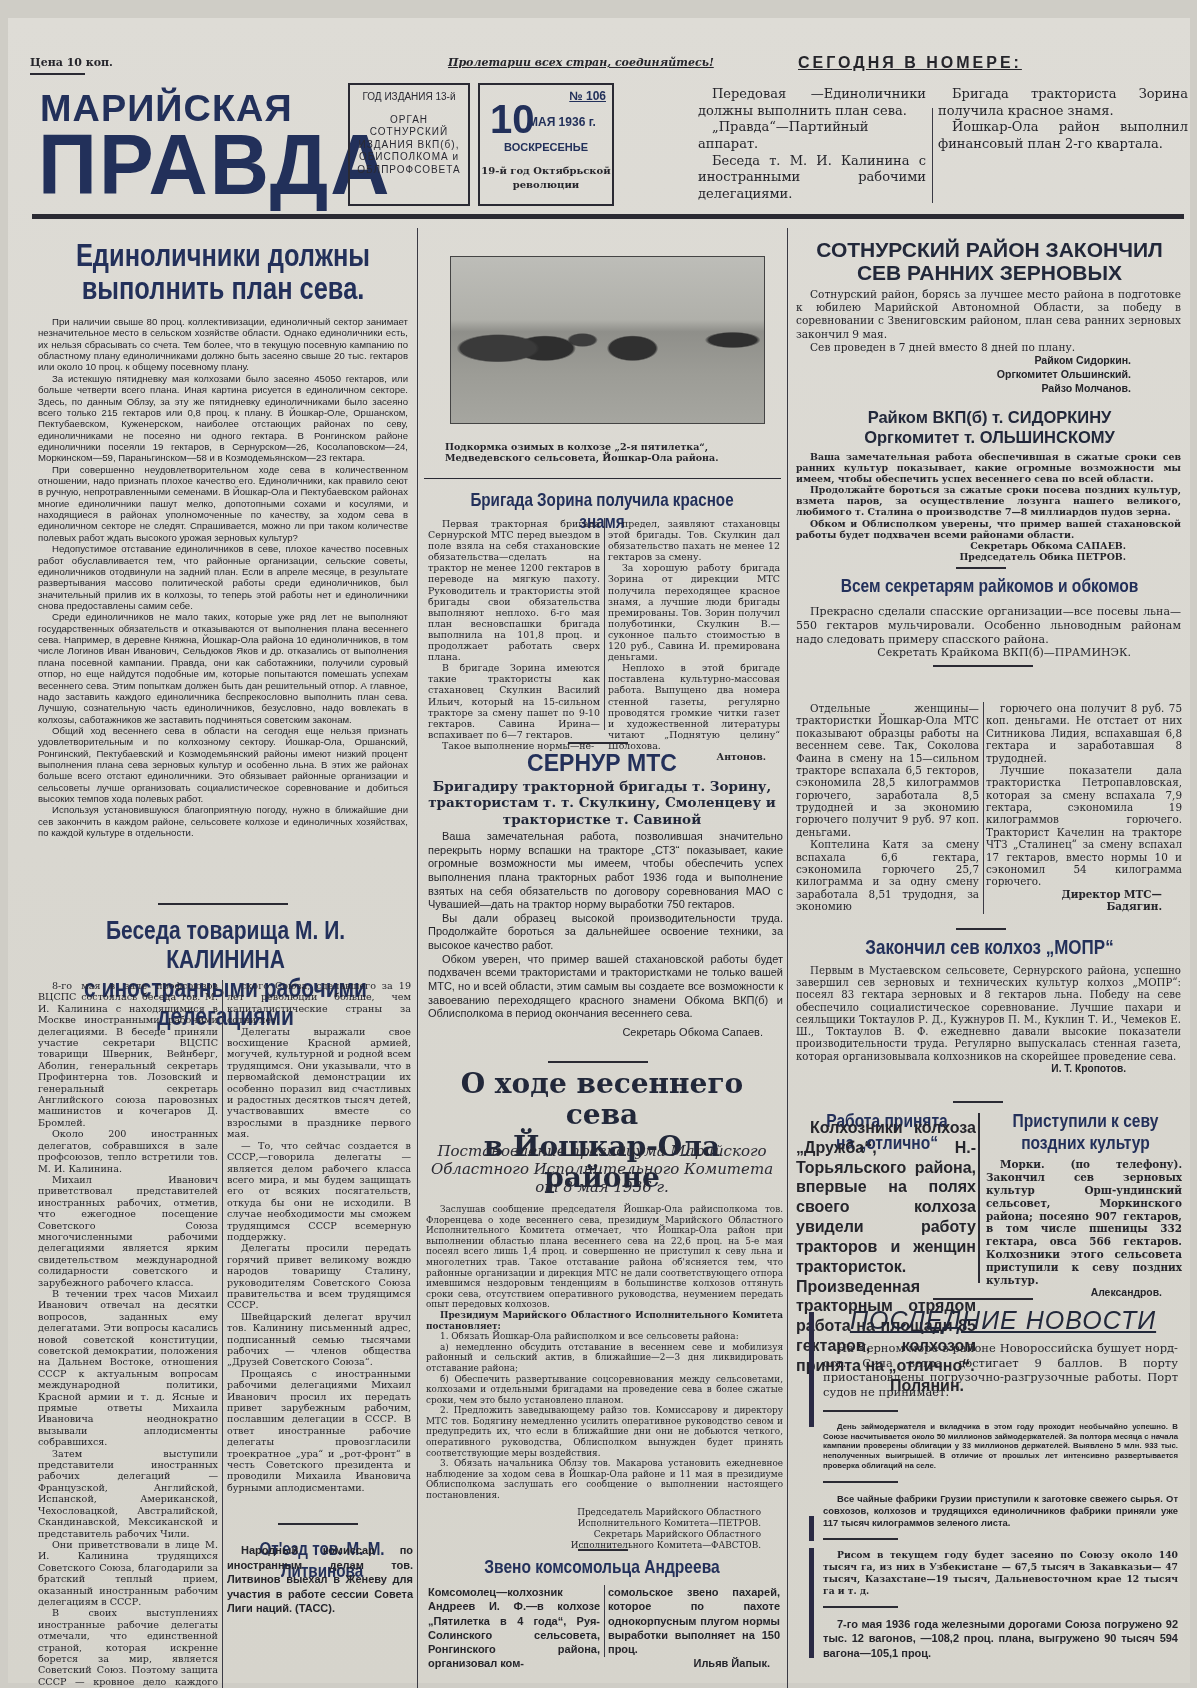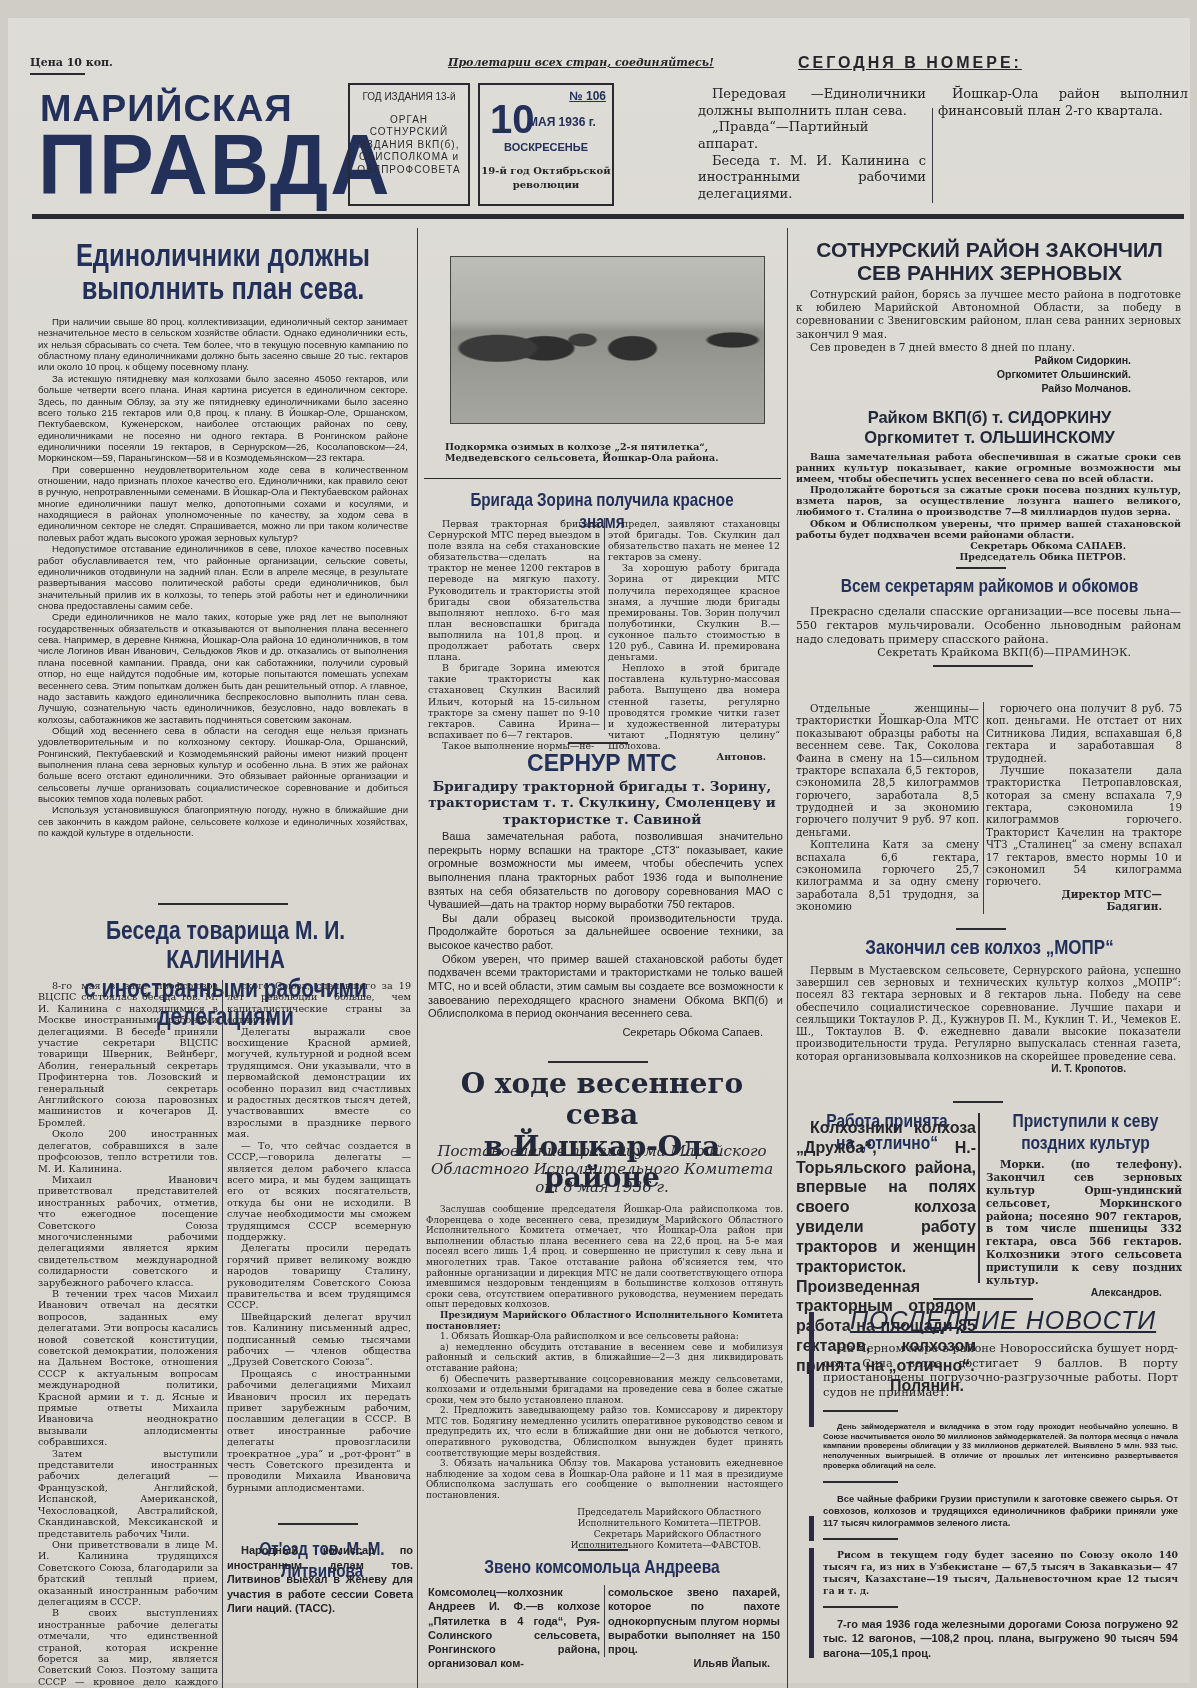--- a/index.html
+++ b/index.html
@@ -83,20 +83,21 @@
   </div>
 
   <div class="abs today-title" style="left:790px;top:36px;">СЕГОДНЯ В НОМЕРЕ:</div>
   <div class="abs today-body just" style="left:690px;top:68px;width:228px;">
     <div style="text-indent:14px;">Передовая —Единоличники должны выполнить план сева.</div>
     <div style="text-indent:14px;">„Правда“—Партийный аппарат.</div>
     <div style="text-indent:14px;">Беседа т. М. И. Калинина с иностранными рабочими делегациями.</div>
   </div>
   <div class="vrule" style="left:924px;top:90px;height:95px;"></div>
   <div class="abs today-body just" style="left:930px;top:68px;width:250px;">
+    <div style="text-indent:14px;">Бригада тракториста Зорина получила красное знамя.</div>
     <div style="text-indent:14px;">Йошкар-Ола район выполнил финансовый план 2-го квартала.</div>
   </div>
 
   <div class="rule" style="left:24px;top:196px;width:1152px;height:5px;"></div>
 
   <div class="abs h-condensed" style="left:30px;top:222px;width:370px;font-size:31px;line-height:1.05;transform:scaleX(0.82);transform-origin:center top;">
     <div>Единоличники должны</div>
     <div>выполнить план сева.</div>
   </div>
   <div class="abs col-text-sans just" style="left:30px;top:298px;width:370px;font-size:9.6px;line-height:1.185;">

